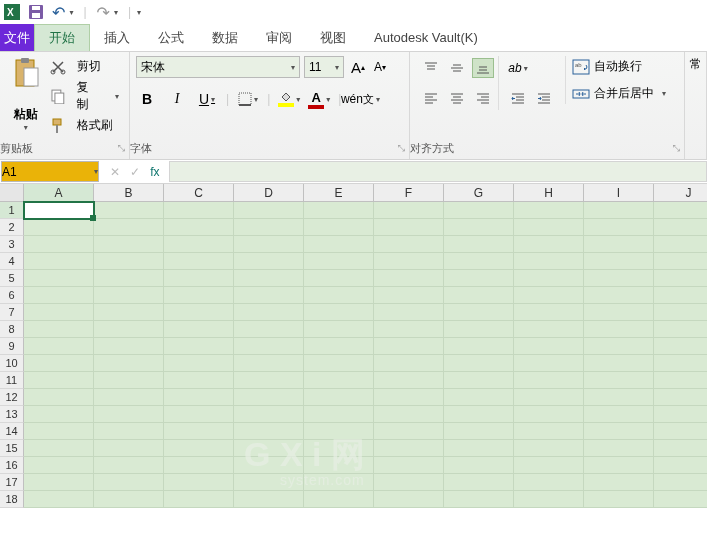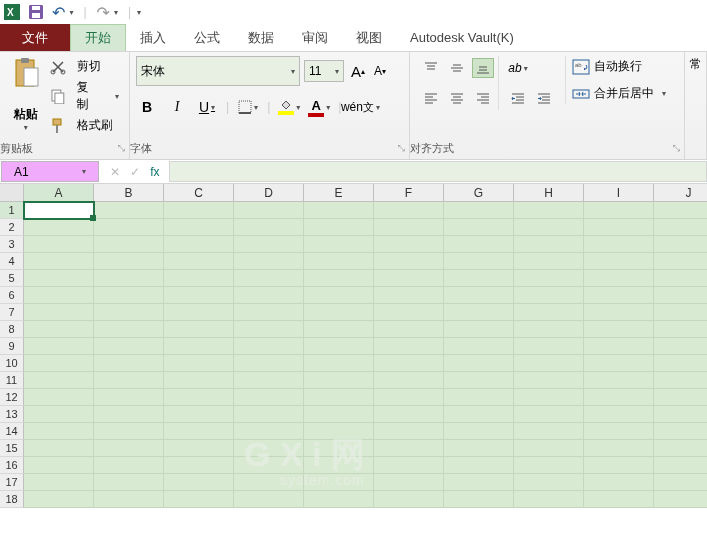--- a/index.html
+++ b/index.html
@@ -7,42 +7,42 @@
 
 
 .titlebar { height: 24px; background: #fff; display: flex; align-items: center; padding: 0 4px; gap: 8px; }
 .titlebar .ico { width: 16px; height: 16px; }
 .titlebar .sep { color: #ccc; margin: 0 2px; }
 .titlebar .dd { font-size: 8px; color: #555; margin-left: -4px; }
 
 
 .tabs { height: 28px; background: #fff; display: flex; align-items: stretch; border-bottom: 1px solid #d4d4d4; }
 .tab { padding: 0 14px; display: flex; align-items: center; font-size: 13px; color: #444; cursor: pointer; }
-.tab.file { background: #7f1d1d; color: #fff; padding: 0 22px; }
+.tab.file { background: #6d28d9; color: #fff; padding: 0 4px; }
 .tab.active { background: #d5e8d4; border: 1px solid #b0cfa6; border-bottom: none; color: #217346; }
 
 
 .ribbon { height: 108px; background: linear-gradient(#f5f6f5,#f0f0f0); border-bottom: 1px solid #d4d4d4; display: flex; }
 .group { border-right: 1px solid #d8d8d8; display: flex; flex-direction: column; }
 .group-body { flex: 1; display: flex; padding: 4px 6px; align-items: flex-start; }
 .group-label { height: 18px; font-size: 11px; color: #555; position: relative; }
 .group-label .launcher { position: absolute; right: 4px; top: 2px; font-size: 9px; color: #888; }
 
 
 .clip-left { display: flex; flex-direction: column; align-items: center; width: 40px; padding-top: 2px; }
 .clip-left .paste-icon { width: 28px; height: 30px; }
 .clip-left .paste-label { font-size: 12px; margin-top: 18px; font-weight: bold; }
 .clip-left .dd2 { font-size: 8px; color: #555; }
 .clip-right { display: flex; flex-direction: column; gap: 4px; padding: 2px 4px; }
 .clip-item { display: flex; align-items: center; gap: 11px; font-size: 12px; }
 .clip-item .ic { width: 16px; height: 16px; }
 
 
 .font-row1 { display: flex; align-items: center; gap: 4px; }
-.font-select { width: 164px; height: 30px; border: 1px solid #b9b9b9; background: #e8f0e4; display: flex; align-items: center; padding: 0 4px; font-size: 12px; justify-content: space-between; text-align: right; }
+.font-select { width: 164px; height: 22px; border: 1px solid #b9b9b9; background: #e8f0e4; display: flex; align-items: center; padding: 0 4px; font-size: 12px; justify-content: space-between; text-align: right; }
 .size-select { width: 40px; height: 22px; border: 1px solid #b9b9b9; background: #e8f0e4; display: flex; align-items: center; padding: 0 4px; font-size: 12px; justify-content: space-between; }
 .inc-dec { display: flex; gap: 2px; }
 .inc-dec span { width: 20px; height: 20px; display: flex; align-items: center; justify-content: center; font-size: 13px; }
 .font-row2 { display: flex; align-items: center; gap: 8px; margin-top: 10px; }
 .fbtn { width: 22px; height: 22px; display: flex; align-items: center; justify-content: center; font-size: 14px; }
 .fbtn.bold { font-weight: bold; }
 .fbtn.italic { font-style: italic; font-family: serif; }
 .fbtn.underline { text-decoration: underline; }
 .color-btn { display: flex; align-items: center; }
 .color-swatch { width: 16px; height: 4px; display: block; }
@@ -51,21 +51,21 @@
 .align-col { display: flex; flex-direction: column; gap: 10px; padding: 2px 4px; }
 .align-row { display: flex; gap: 4px; }
 .abtn { width: 22px; height: 20px; display: flex; align-items: center; justify-content: center; }
 .abtn svg { display: block; }
 .abtn.sel { background: #cfe3c8; border: 1px solid #9bbf8f; }
 .wrap-col { display: flex; flex-direction: column; gap: 10px; padding: 2px 6px; }
 .wrap-item { display: flex; align-items: center; gap: 4px; font-size: 12px; }
 
 
 .fxbar { height: 24px; display: flex; align-items: stretch; border-bottom: 1px solid #d4d4d4; background: #fff; }
-.namebox { width: 98px; border: 1px solid #b9b9b9; background: #f0abfc; display: flex; align-items: center; padding: 0 12px; font-size: 12px; justify-content: space-between; margin: 1px; }
+.namebox { width: 98px; border: 1px solid #b9b9b9; background: #eab308; display: flex; align-items: center; padding: 0 0; font-size: 12px; justify-content: space-between; margin: 1px; }
 .fxbtns { display: flex; align-items: center; gap: 10px; padding: 0 10px; color: #bbb; }
 .fxinput { flex: 1; border: 1px solid #d4d4d4; background: #e8f0e4; margin: 1px 0; }
 
 
 .grid { position: relative; }
 .corner { position: absolute; left: 0; top: 0; width: 24px; height: 18px; background: #e6e6e6; border-right: 1px solid #c0c0c0; border-bottom: 1px solid #c0c0c0; }
 .colheads { position: absolute; left: 24px; top: 0; height: 18px; display: flex; }
 .colhead { width: 70px; height: 18px; background: #eeeeee; border-right: 1px solid #c0c0c0; border-bottom: 1px solid #c0c0c0; text-align: center; font-size: 12px; line-height: 18px; color: #333; }
 .colhead.sel { background: #d5e8d4; }
 .rowheads { position: absolute; left: 0; top: 18px; width: 24px; }

